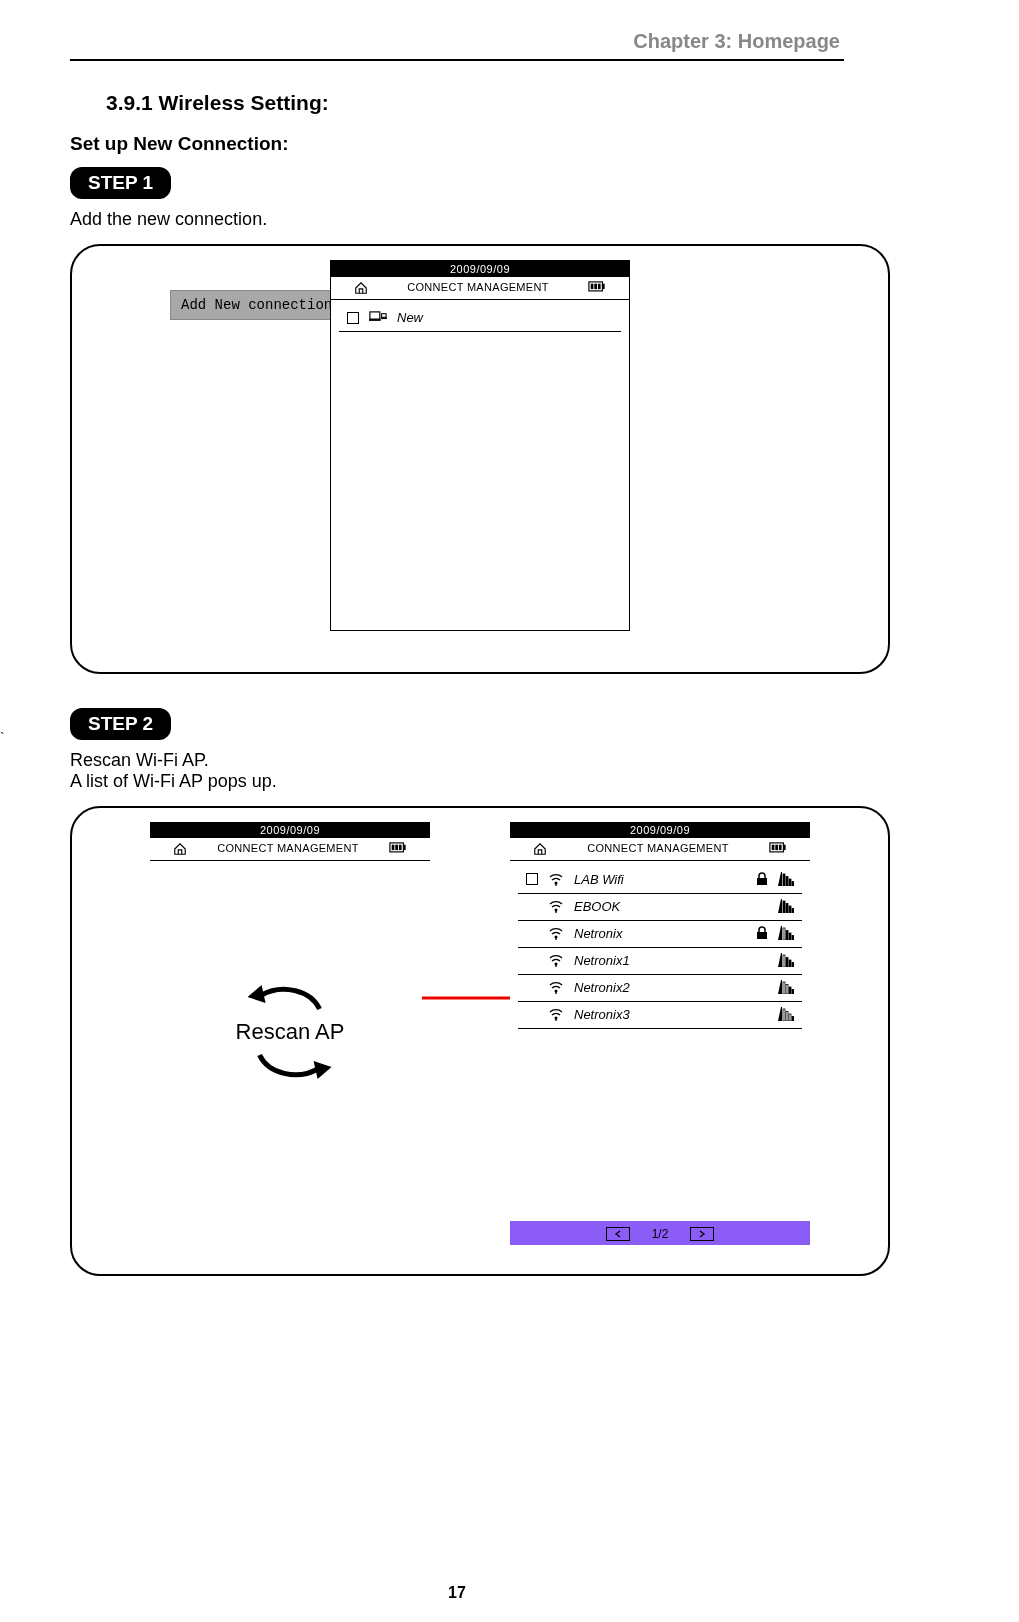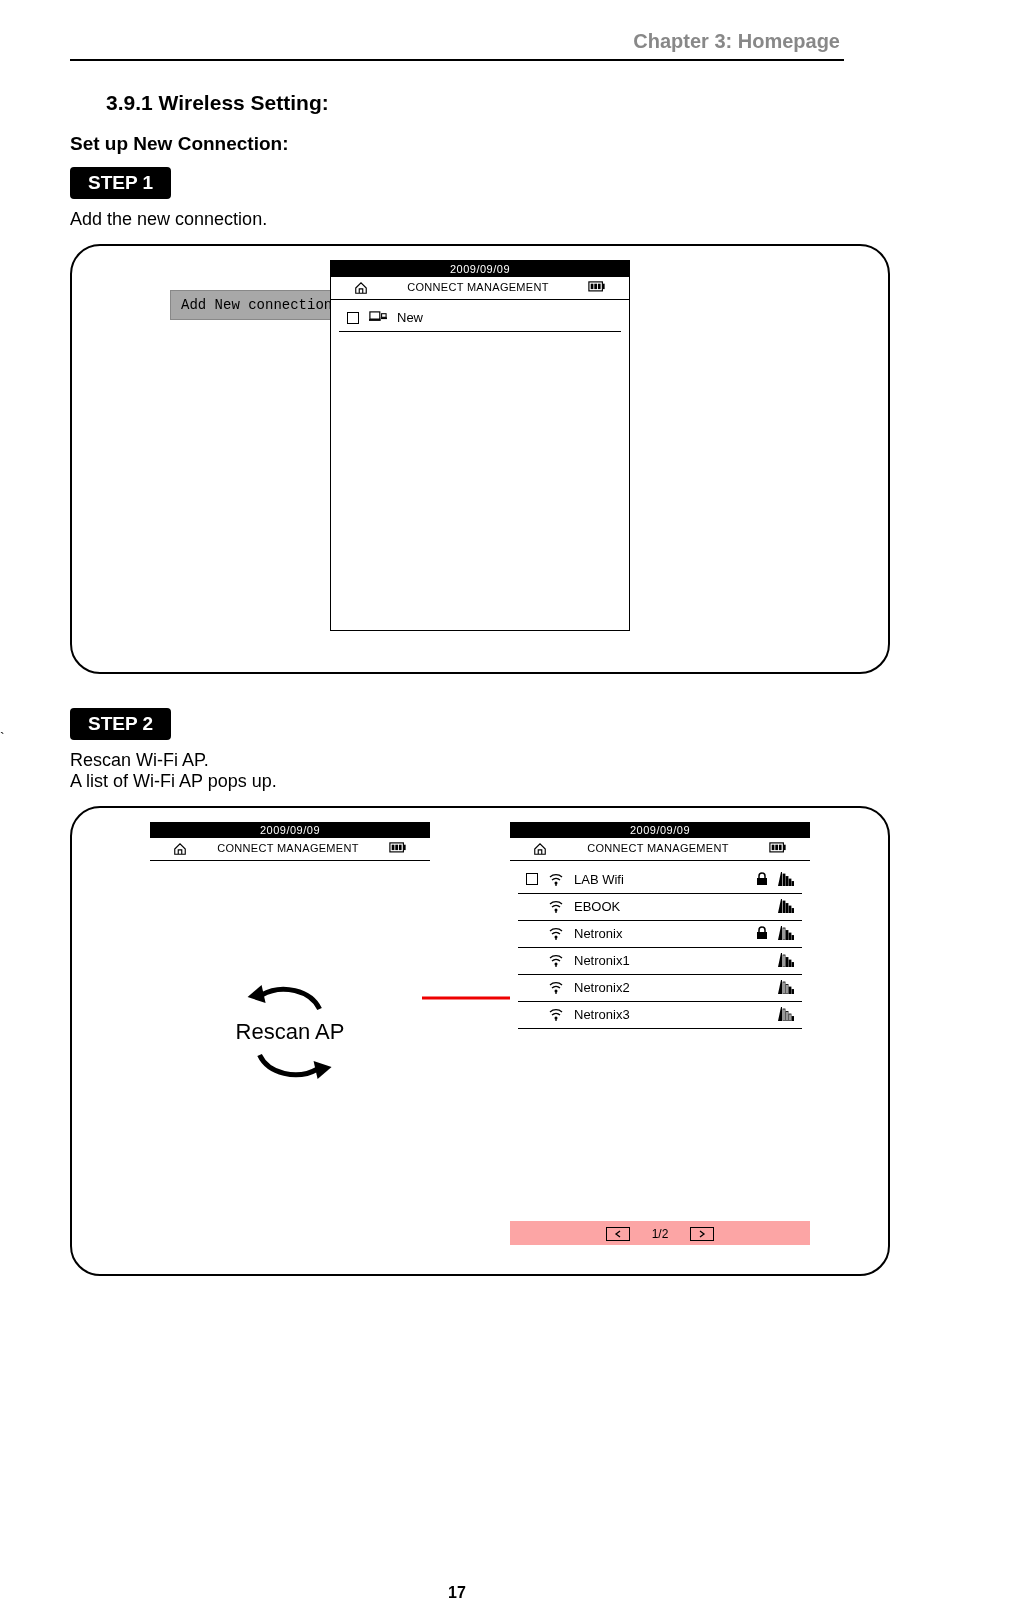--- a/index.html
+++ b/index.html
@@ -38,21 +38,21 @@
     margin: 4px 0 8px 0;
     font-family: Verdana, sans-serif;
   }
   .step-pill {
     display: inline-block;
     background: #000;
     color: #fff;
     font-weight: bold;
     font-size: 19px;
     padding: 3px 16px 3px 16px;
-    border-radius: 4px;
+    border-radius: 12px;
     border: 2px solid #000;
     margin: 4px 0 8px 0;
     font-family: Verdana, sans-serif;
   }
   .step-text {
     font-size: 18px;
     margin: 2px 0 14px 0;
     font-family: Verdana, sans-serif;
   }
   .screenshot-frame {
@@ -67,21 +67,21 @@
     align-items: flex-start;
     gap: 10px;
     position: relative;
   }
   .frame-tall { height: 430px; }
   .frame-wide { height: 470px; }
 
   
   .device {
     width: 300px;
-    background: #fca5a5;
+    background: #8b5cf6;
     position: relative;
     overflow: hidden;
   }
   .device-border {
     border: 1px solid #000;
   }
   .dev-datebar {
     background: #000;
     color: #fff;
     text-align: center;
@@ -128,21 +128,21 @@
   }
   .sq-ic {
     width: 12px; height: 12px; border: 1.5px solid #000; display: inline-block;
   }
   .pc-ic {
     width: 18px; height: 14px; display: inline-block;
   }
   .wifi-ic { width: 16px; height: 16px; display: inline-block; }
   .lock-ic { width: 12px; height: 14px; display: inline-block; }
   .sig-ic { width: 16px; height: 14px; display: inline-block; }
-  .row-label { flex: 1; }
+  .row-label { flex: 1; font-style: italic; }
 
   .tooltip-tag {
     position: absolute;
     left: -160px;
     top: 30px;
     background: #a8a8a8;
     color: #000;
     font-size: 14px;
     padding: 6px 10px;
     font-family: Liberation Mono, monospace;

